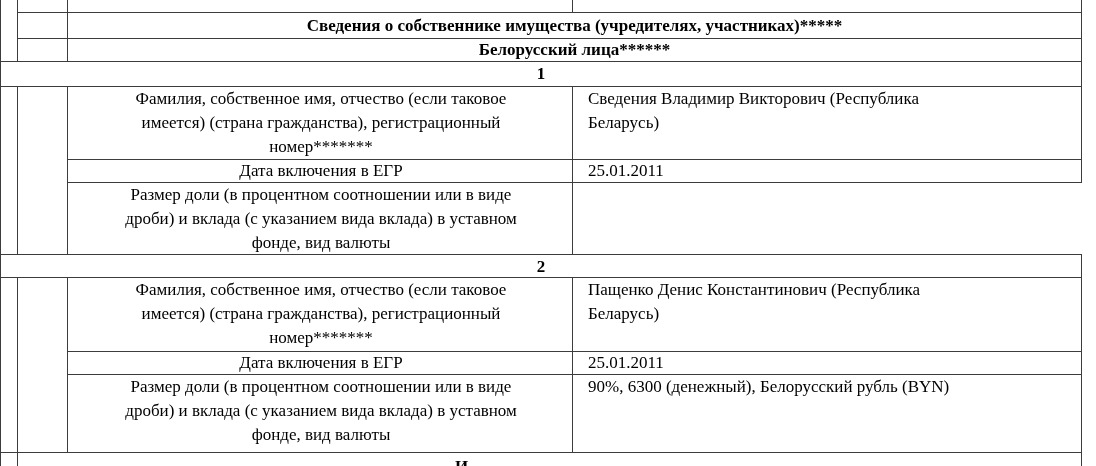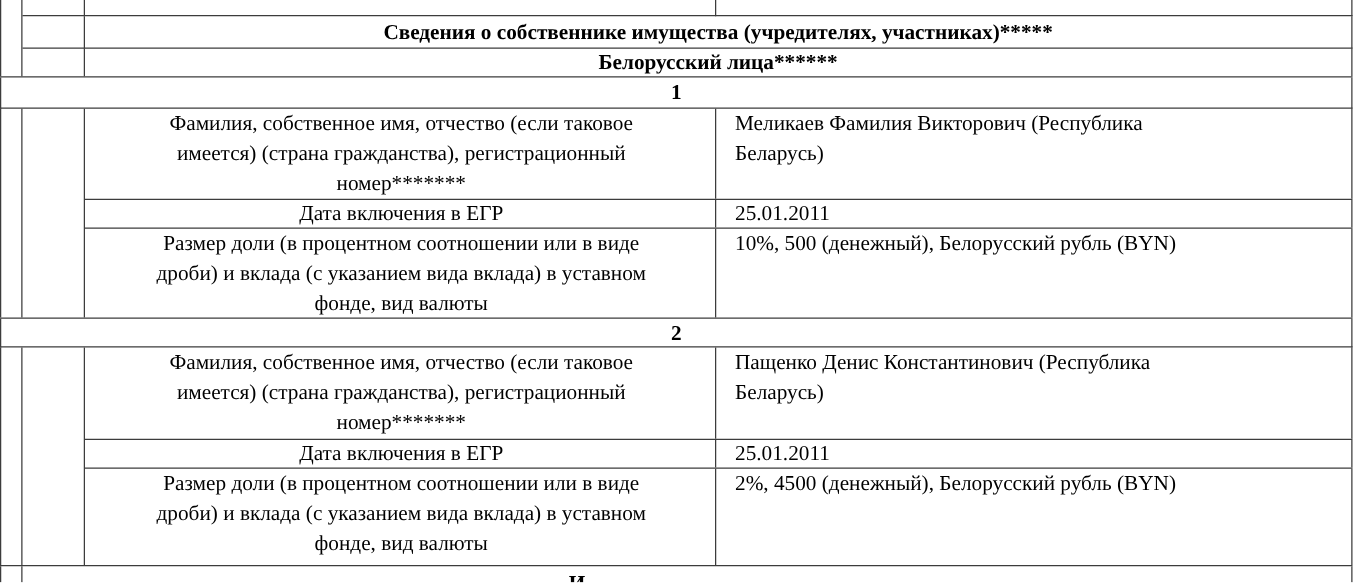--- a/index.html
+++ b/index.html
@@ -91,32 +91,31 @@
     <div class="numrow h25">1</div>
 
     <div class="band band3 band-bb">
       <div class="col-a"></div>
       <div class="col-b"></div>
       <div class="rp">
         <div class="rp-row rb h73">
           <div class="lbl">Фамилия, собственное имя, отчество (если таковое
 имеется) (страна гражданства), регистрационный
 номер*******</div>
-          <div class="val">Меликаев Фамилия Викторович (Республика
+          <div class="val">Сведения Владимир Викторович (Республика
 Беларусь)</div>
         </div>
         <div class="rp-row rb h23">
           <div class="lbl tight">Дата включения в ЕГР</div>
           <div class="val tight">25.01.2011</div>
         </div>
         <div class="rp-row h71">
           <div class="lbl">Размер доли (в процентном соотношении или в виде
 дроби) и вклада (с указанием вида вклада) в уставном
 фонде, вид валюты</div>
-          <div class="val">10%, 500 (денежный), Белорусский рубль (BYN)</div>
         </div>
       </div>
     </div>
 
     <div class="numrow h23">2</div>
 
     <div class="band band5 band-bb">
       <div class="col-a"></div>
       <div class="col-b"></div>
       <div class="rp">
@@ -128,21 +127,21 @@
 Беларусь)</div>
         </div>
         <div class="rp-row rb h23">
           <div class="lbl tight">Дата включения в ЕГР</div>
           <div class="val tight">25.01.2011</div>
         </div>
         <div class="rp-row h77">
           <div class="lbl">Размер доли (в процентном соотношении или в виде
 дроби) и вклада (с указанием вида вклада) в уставном
 фонде, вид валюты</div>
-          <div class="val">2%, 4500 (денежный), Белорусский рубль (BYN)</div>
+          <div class="val">90%, 6300 (денежный), Белорусский рубль (BYN)</div>
         </div>
       </div>
     </div>
 
     <div class="band band6">
       <div class="col-a"></div>
       <div class="rest">
         <span class="clip-text">И</span>
       </div>
     </div>

